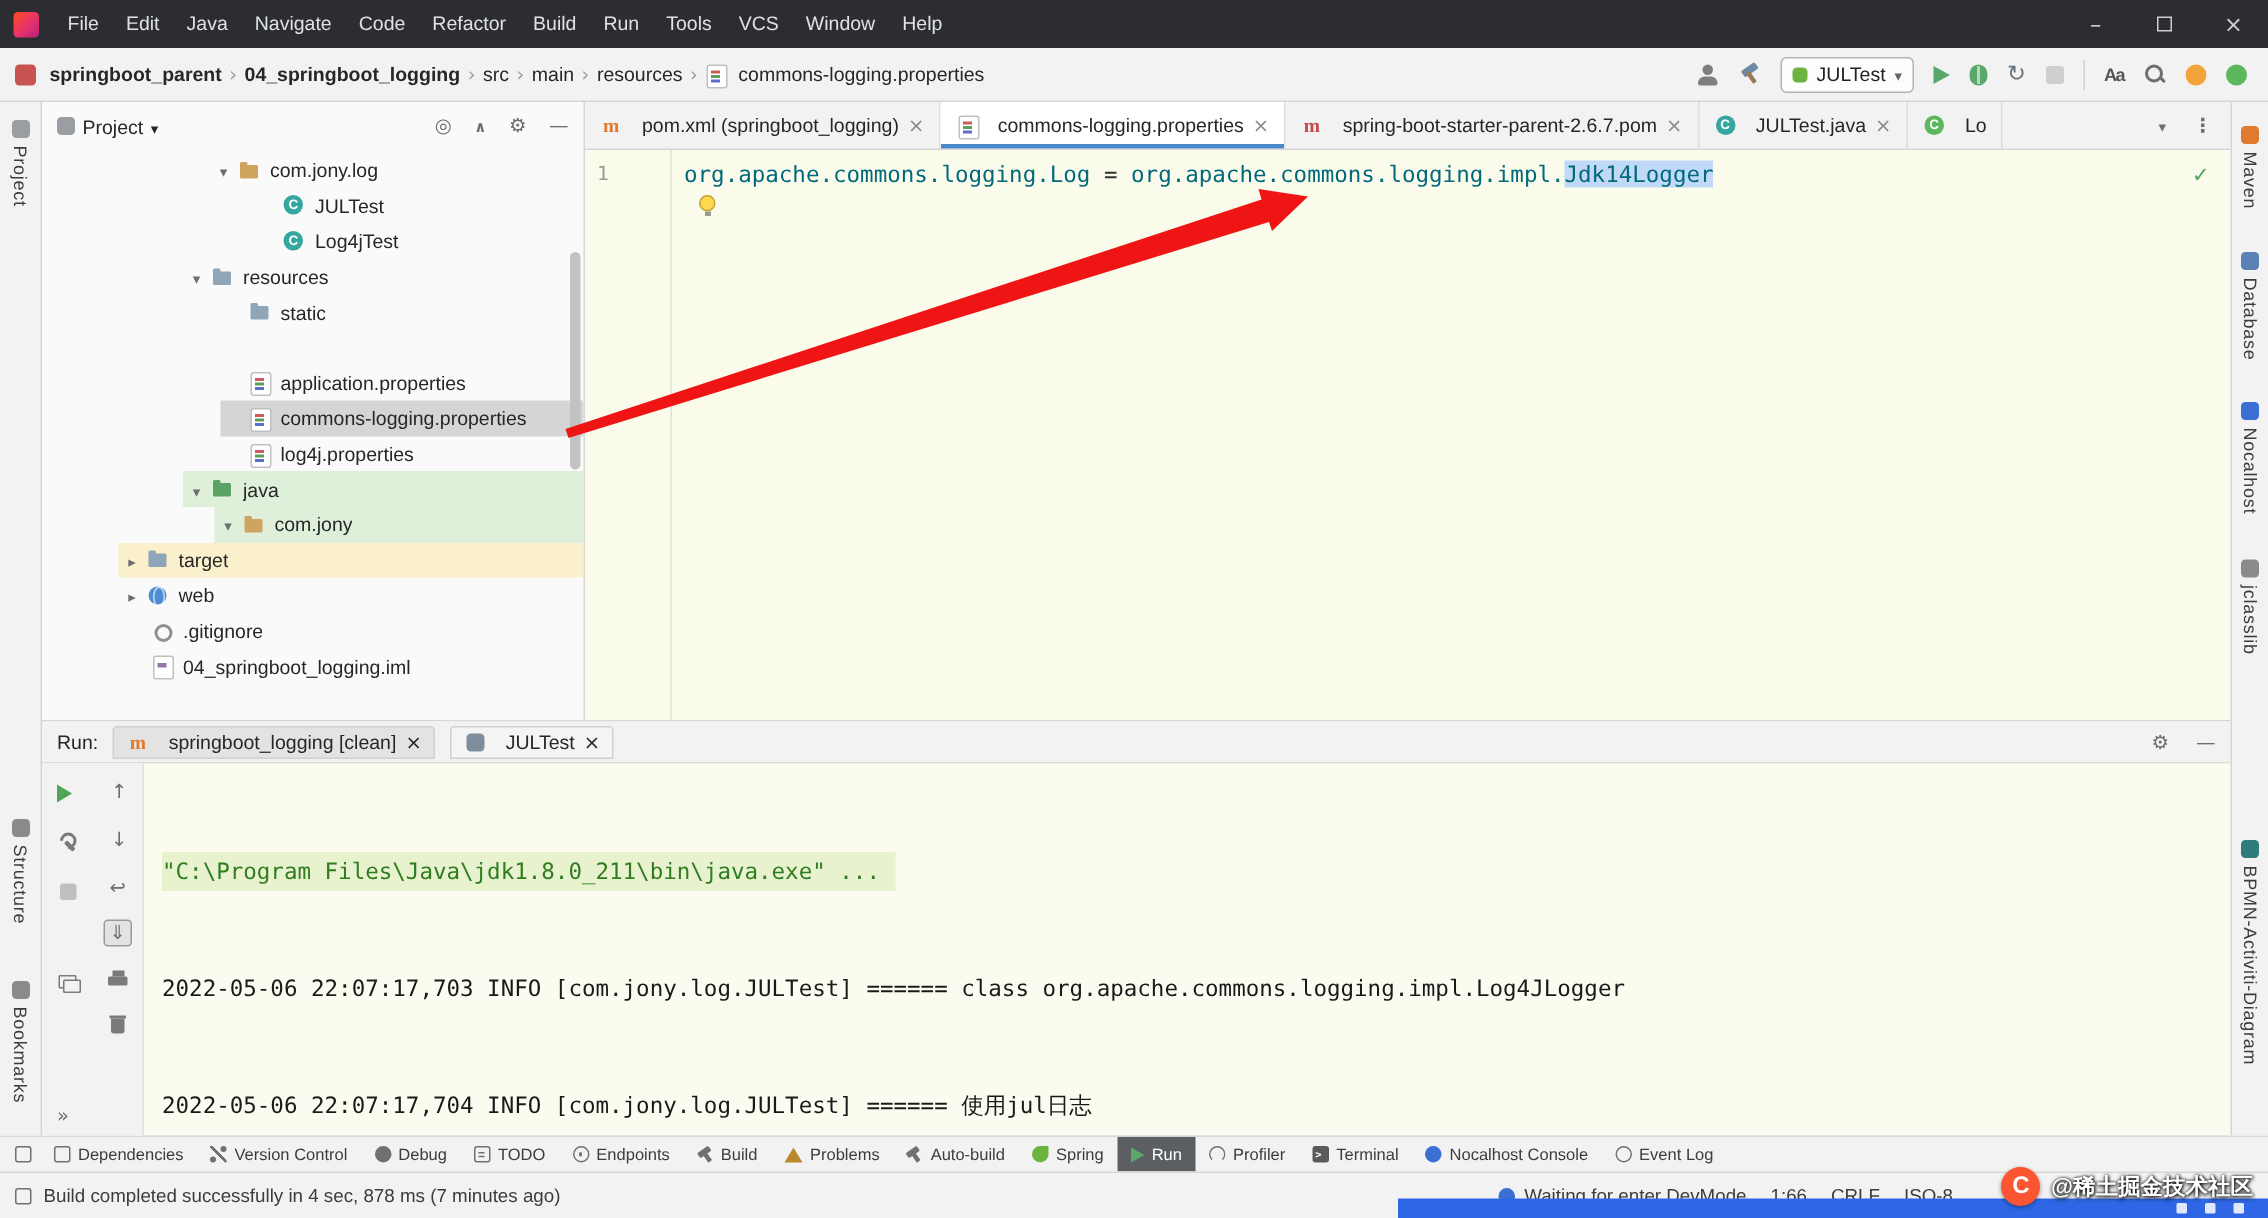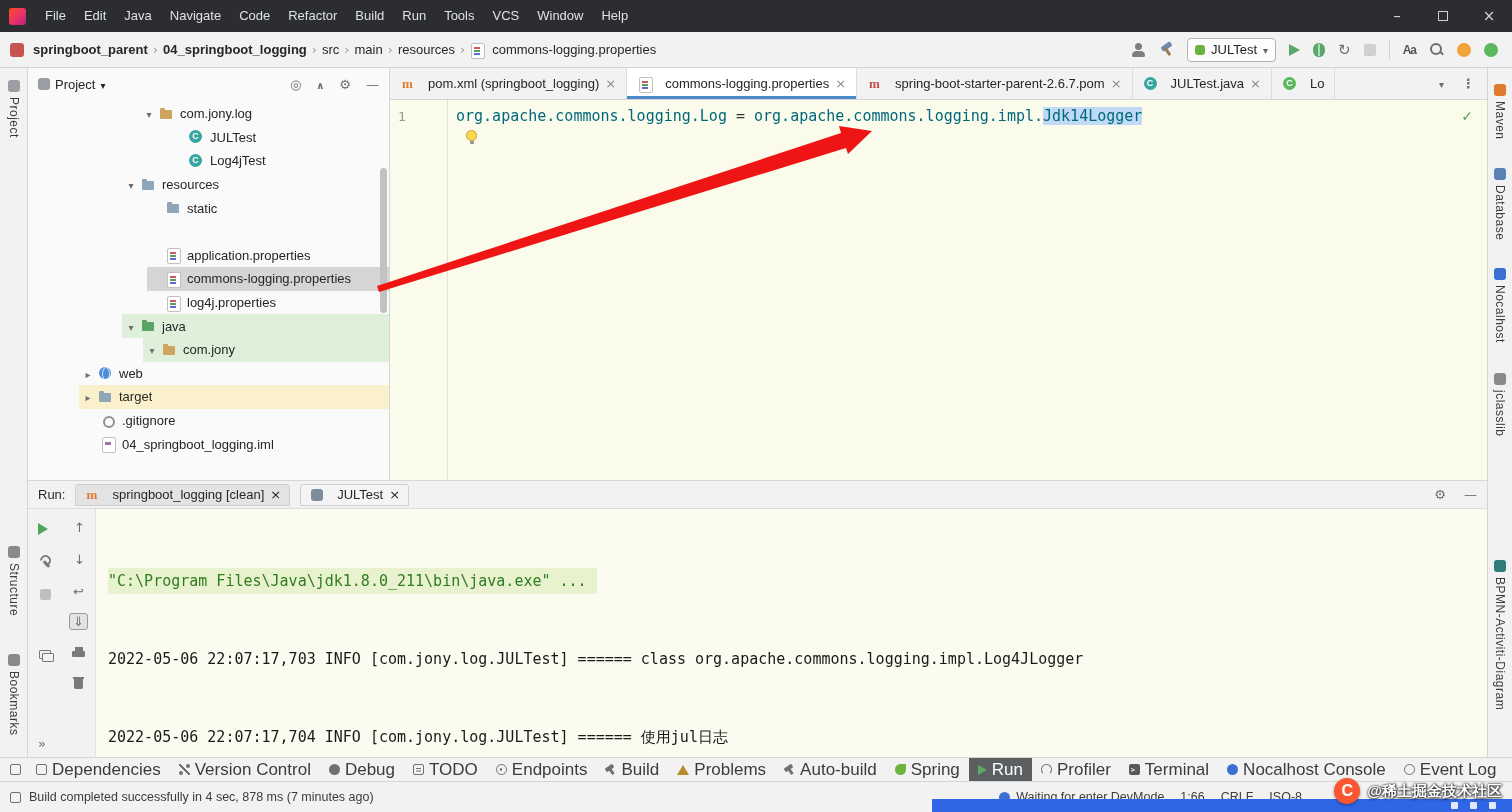--- a/index.html
+++ b/index.html
@@ -149,21 +149,21 @@
   .printer2 { width:13px; height:11px; position:relative; }
   .printer2::before { content:""; position:absolute; left:2.5px; top:0; width:8px; height:4px; background:#7A7A7A; }
   .printer2::after { content:""; position:absolute; left:0; top:4px; width:13px; height:6px; background:#7A7A7A; border-radius:1px; }
   .trash2 { width:11px; height:12px; position:relative; }
   .trash2::before { content:""; position:absolute; left:1px; top:2px; width:9px; height:10px; background:#7A7A7A; border-radius:0 0 2px 2px; }
   .trash2::after { content:""; position:absolute; left:0; top:0; width:11px; height:1.5px; background:#7A7A7A; }
   .console { flex:1; background:#FBFBEF; font:15px/26px "DejaVu Sans Mono",monospace; padding:7px 0 0 12px; color:#1A1A1A; white-space:pre; overflow:hidden; }
   .c-cmd { color:#2F7D1F; background:#E9F2CF; display:inline-block; padding-right:10px; }
 
   
-  .bottombar { height:24px; background:#F2F2F2; border-top:1px solid #D6D6D6; display:flex; align-items:center; padding:0 4px; flex:none; font-size:17px; color:#3C3C3C; }
+  .bottombar { height:24px; background:#F2F2F2; border-top:1px solid #D6D6D6; display:flex; align-items:center; padding:0 4px; flex:none; font-size:11px; color:#3C3C3C; }
   .bb { display:flex; align-items:center; gap:5px; padding:0 9px; height:100%; white-space:nowrap; }
   .bb.active { background:#5C5F61; color:#FFF; }
   .bi { width:11px; height:11px; flex:none; position:relative; }
   .bi-sq { border:1.5px solid #707070; border-radius:2px; }
   .bi-branch { background:linear-gradient(45deg,transparent 44%,#707070 44% 58%,transparent 58%); }
   .bi-branch::before { content:""; position:absolute; left:0; bottom:0; width:4px; height:4px; border-radius:50%; background:#707070; }
   .bi-branch::after { content:""; position:absolute; right:0; top:0; width:4px; height:4px; border-radius:50%; background:#707070; }
   .bi-bug { border-radius:50%; background:#707070; }
   .bi-todo { border:1.5px solid #707070; border-radius:2px; }
   .bi-todo::after { content:""; position:absolute; left:2px; top:2.5px; width:4.5px; height:1.2px; background:#707070; box-shadow:0 2.5px 0 #707070; }
@@ -374,32 +374,32 @@
             <div class="trow">
               <span class="tsp" style="width:115px"></span>
               <div class="tcore test">
                   <span class="arr exp g"></span>
                   <span class="ic ic-pkg"></span>
                   <span class="tlabel">com.jony</span>
                 </div>
             </div>
             <div class="trow">
               <span class="tsp" style="width:51px"></span>
-              <div class="tcore">
-                  <span class="arr col g"></span>
-                  <span class="ic ic-web"></span>
-                  <span class="tlabel">web</span>
-                </div>
-            </div>
-            <div class="trow">
-              <span class="tsp" style="width:51px"></span>
               <div class="tcore tgt">
                   <span class="arr col g"></span>
                   <span class="ic ic-folder"></span>
                   <span class="tlabel">target</span>
+                </div>
+            </div>
+            <div class="trow">
+              <span class="tsp" style="width:51px"></span>
+              <div class="tcore">
+                  <span class="arr col g"></span>
+                  <span class="ic ic-web"></span>
+                  <span class="tlabel">web</span>
                 </div>
             </div>
             <div class="trow">
               <span class="tsp" style="width:54px"></span>
               <div class="tcore">
                   <span class="arr"></span>
                   <span class="ic ic-git"></span>
                   <span class="tlabel">.gitignore</span>
                 </div>
             </div>

